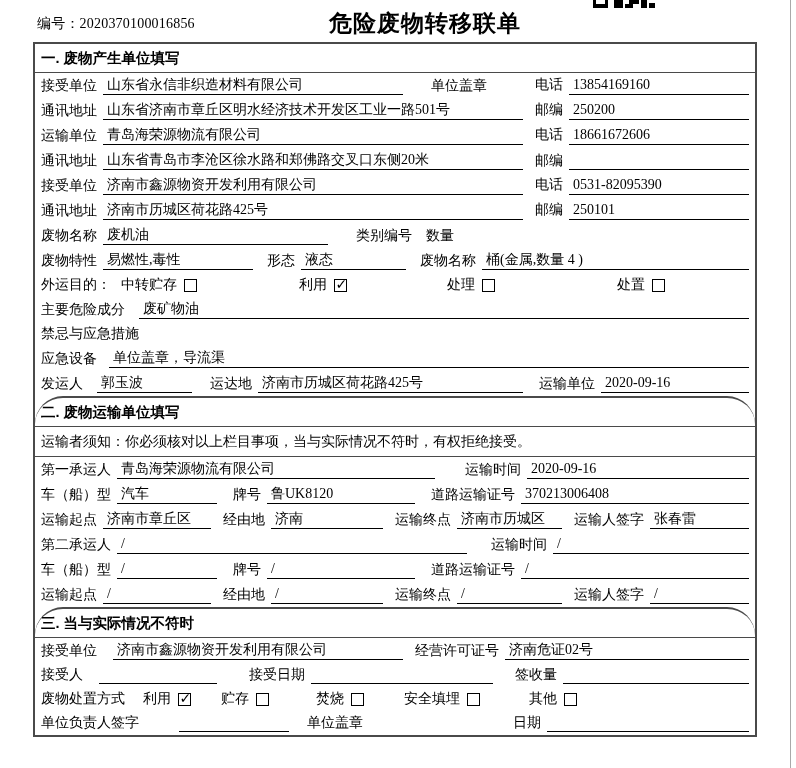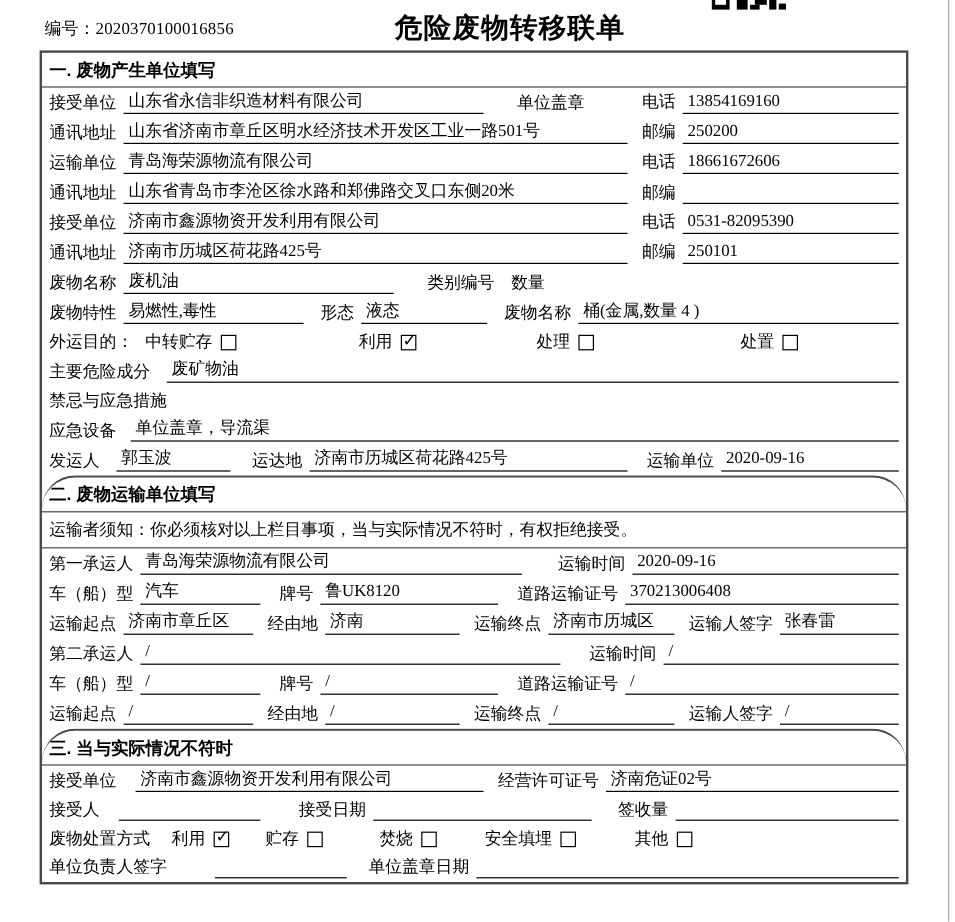--- a/index.html
+++ b/index.html
@@ -318,20 +318,20 @@
           <span class="opt">
             <span class="lbl">其他</span>
             <span class="cb"></span>
           </span>
         </div>
 
         <div class="row">
           <span class="lbl">单位负责人签字</span>
           <span class="val" style="width:110px;margin-left:40px"></span>
           <span class="lbl" style="margin-left:18px">单位盖章</span>
-          <span class="lbl" style="">日期</span>
+          <span class="lbl" style="margin-left:150px">日期</span>
           <span class="val grow"></span>
         </div>
       </div>
     </div>
 
   </div>
 </div>
 
 </body></html>

